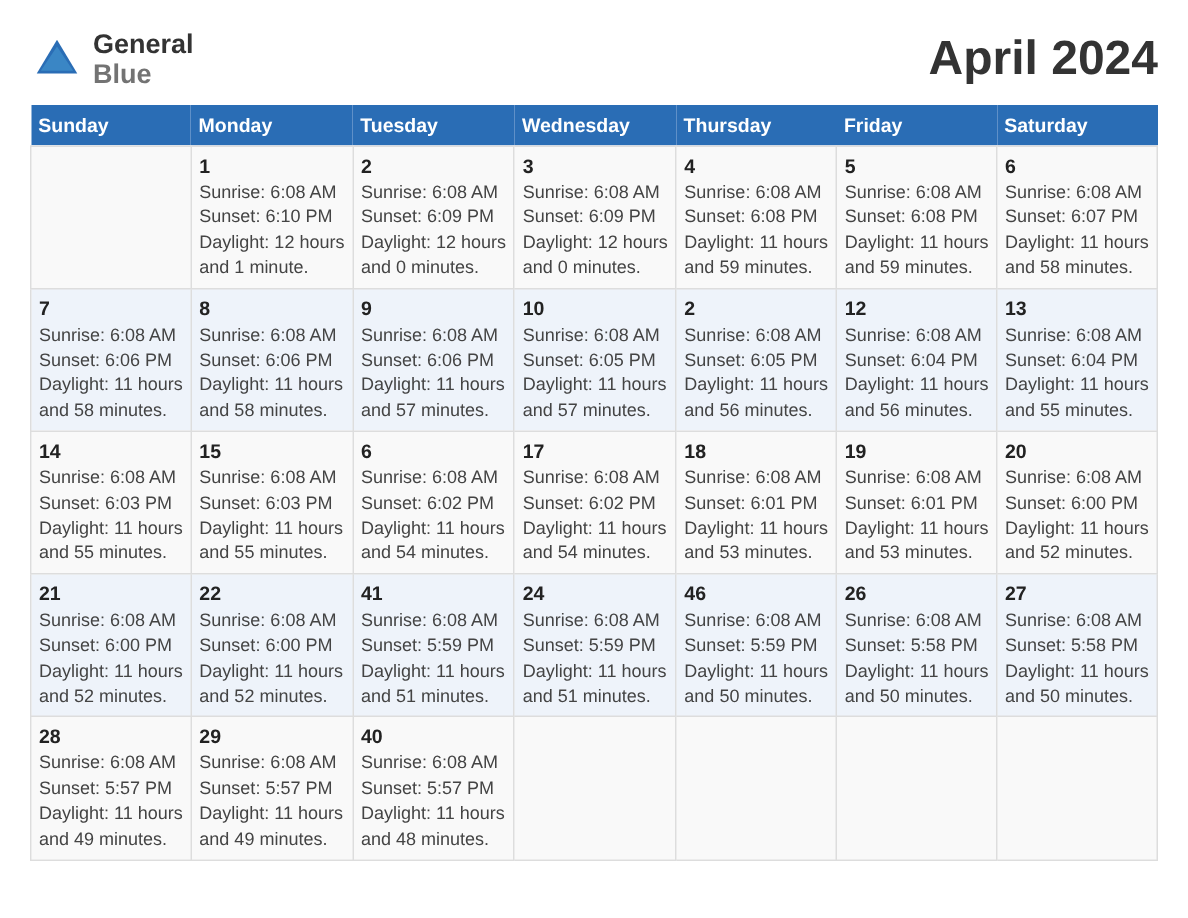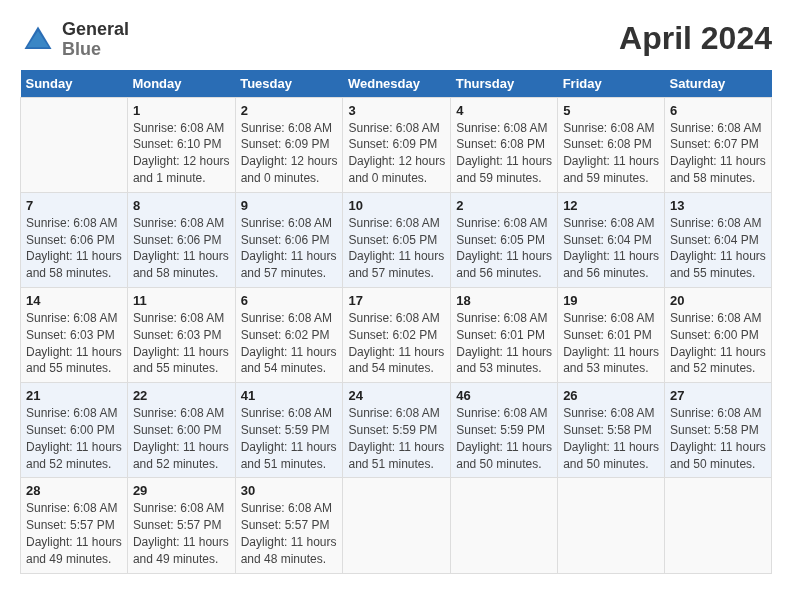--- a/index.html
+++ b/index.html
@@ -223,21 +223,21 @@
       </tr>
       <tr>
         <td>
           <span class="day-num">14</span>
           <div class="day-info" style="white-space: pre-line;">Sunrise: 6:08 AM
 Sunset: 6:03 PM
 Daylight: 11 hours
 and 55 minutes.</div>
         </td>
         <td>
-          <span class="day-num">11</span>
+          <span class="day-num">15</span>
           <div class="day-info" style="white-space: pre-line;">Sunrise: 6:08 AM
 Sunset: 6:03 PM
 Daylight: 11 hours
 and 55 minutes.</div>
         </td>
         <td>
           <span class="day-num">6</span>
           <div class="day-info" style="white-space: pre-line;">Sunrise: 6:08 AM
 Sunset: 6:02 PM
 Daylight: 11 hours
@@ -332,21 +332,21 @@
 and 49 minutes.</div>
         </td>
         <td>
           <span class="day-num">29</span>
           <div class="day-info" style="white-space: pre-line;">Sunrise: 6:08 AM
 Sunset: 5:57 PM
 Daylight: 11 hours
 and 49 minutes.</div>
         </td>
         <td>
-          <span class="day-num">30</span>
+          <span class="day-num">40</span>
           <div class="day-info" style="white-space: pre-line;">Sunrise: 6:08 AM
 Sunset: 5:57 PM
 Daylight: 11 hours
 and 48 minutes.</div>
         </td>
         <td class="empty"></td>
         <td class="empty"></td>
         <td class="empty"></td>
         <td class="empty"></td>
       </tr>

